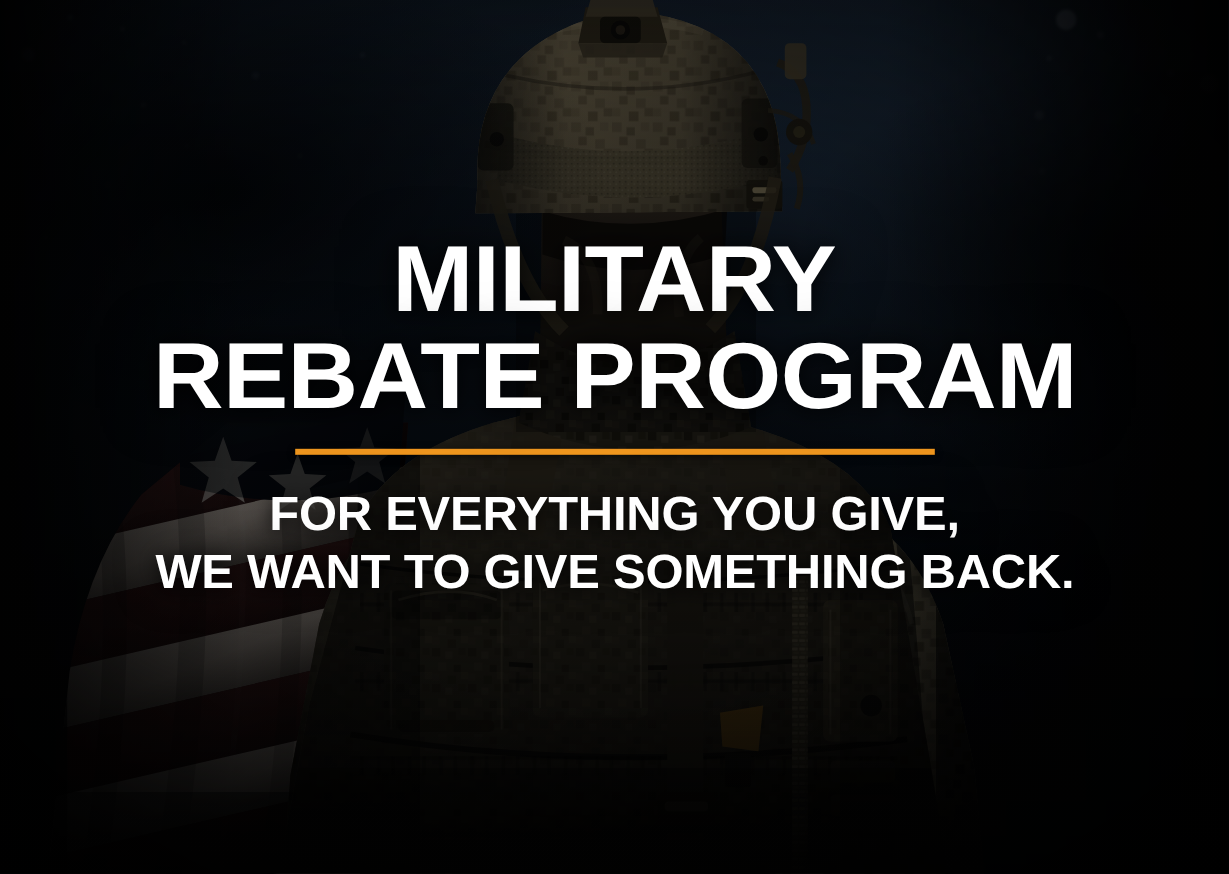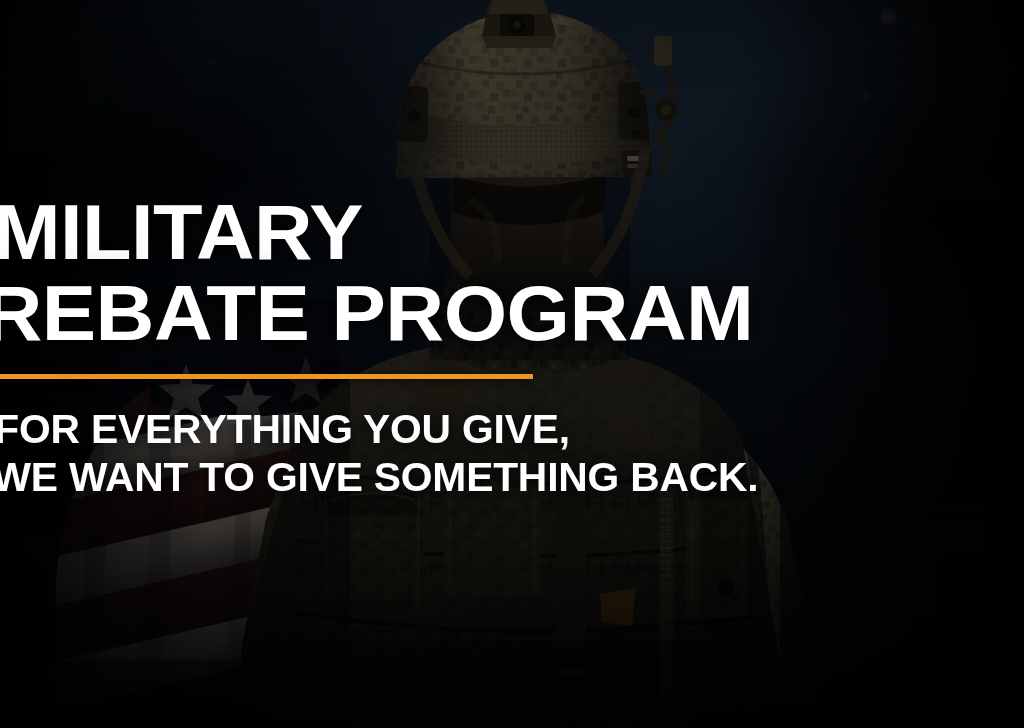--- a/index.html
+++ b/index.html
@@ -55,21 +55,21 @@
   }
 
   
   .bokeh { position:absolute; border-radius:50%; background:#aebdd0; filter:blur(1.2px); }
 
   svg.figure { position:absolute; inset:0; width:1024px; height:728px; }
 
   
   .copy {
     position:absolute; inset:0;
-    display:flex; flex-direction:column; align-items:flex-start;
+    display:flex; flex-direction:column; align-items:center;
     text-align:center;
   }
   .headline {
     color:#ffffff;
     font-weight:700;
     letter-spacing:-0.5px;
     line-height:.93;
     text-shadow:0 2px 16px rgba(0,0,0,.75), 0 0 44px rgba(0,0,0,.6);
     font-stretch:condensed;
   }

